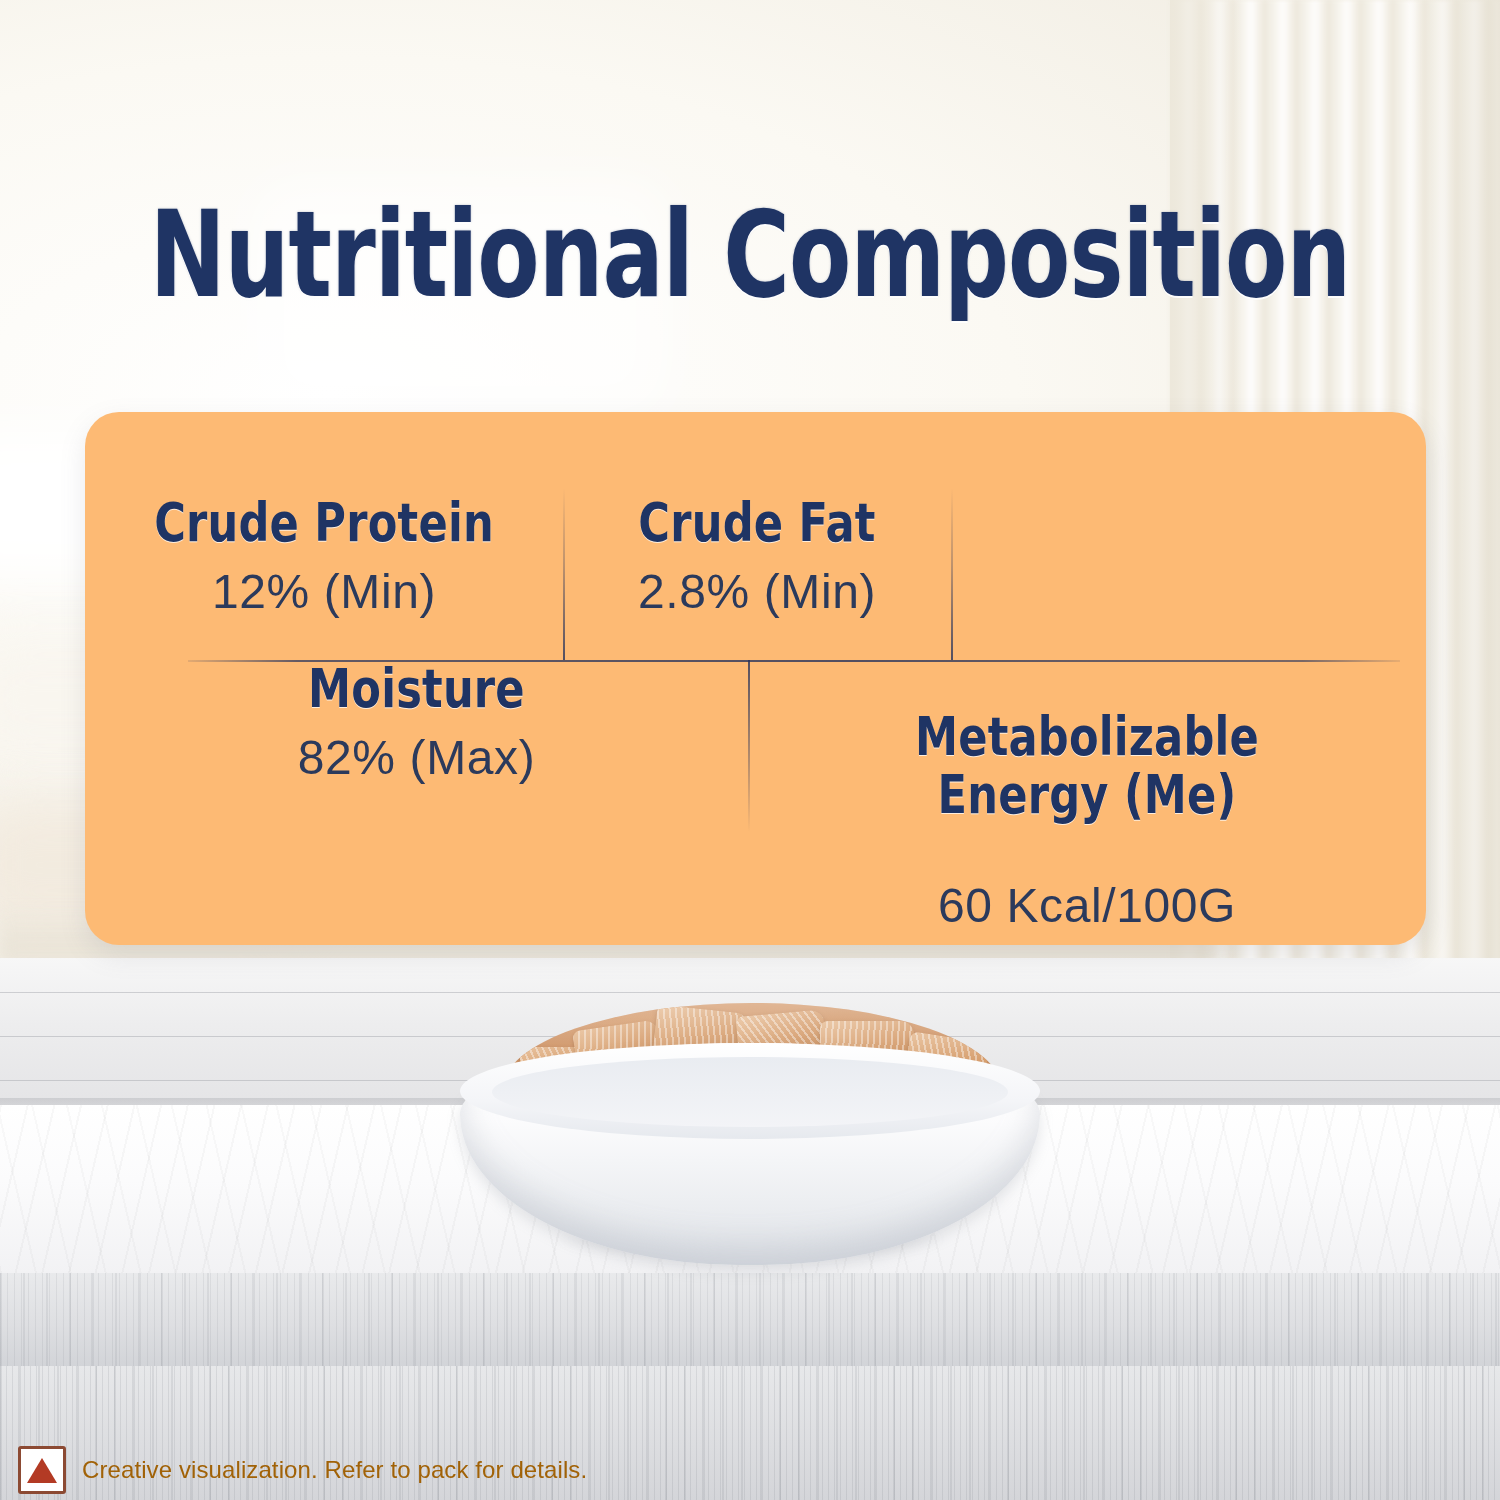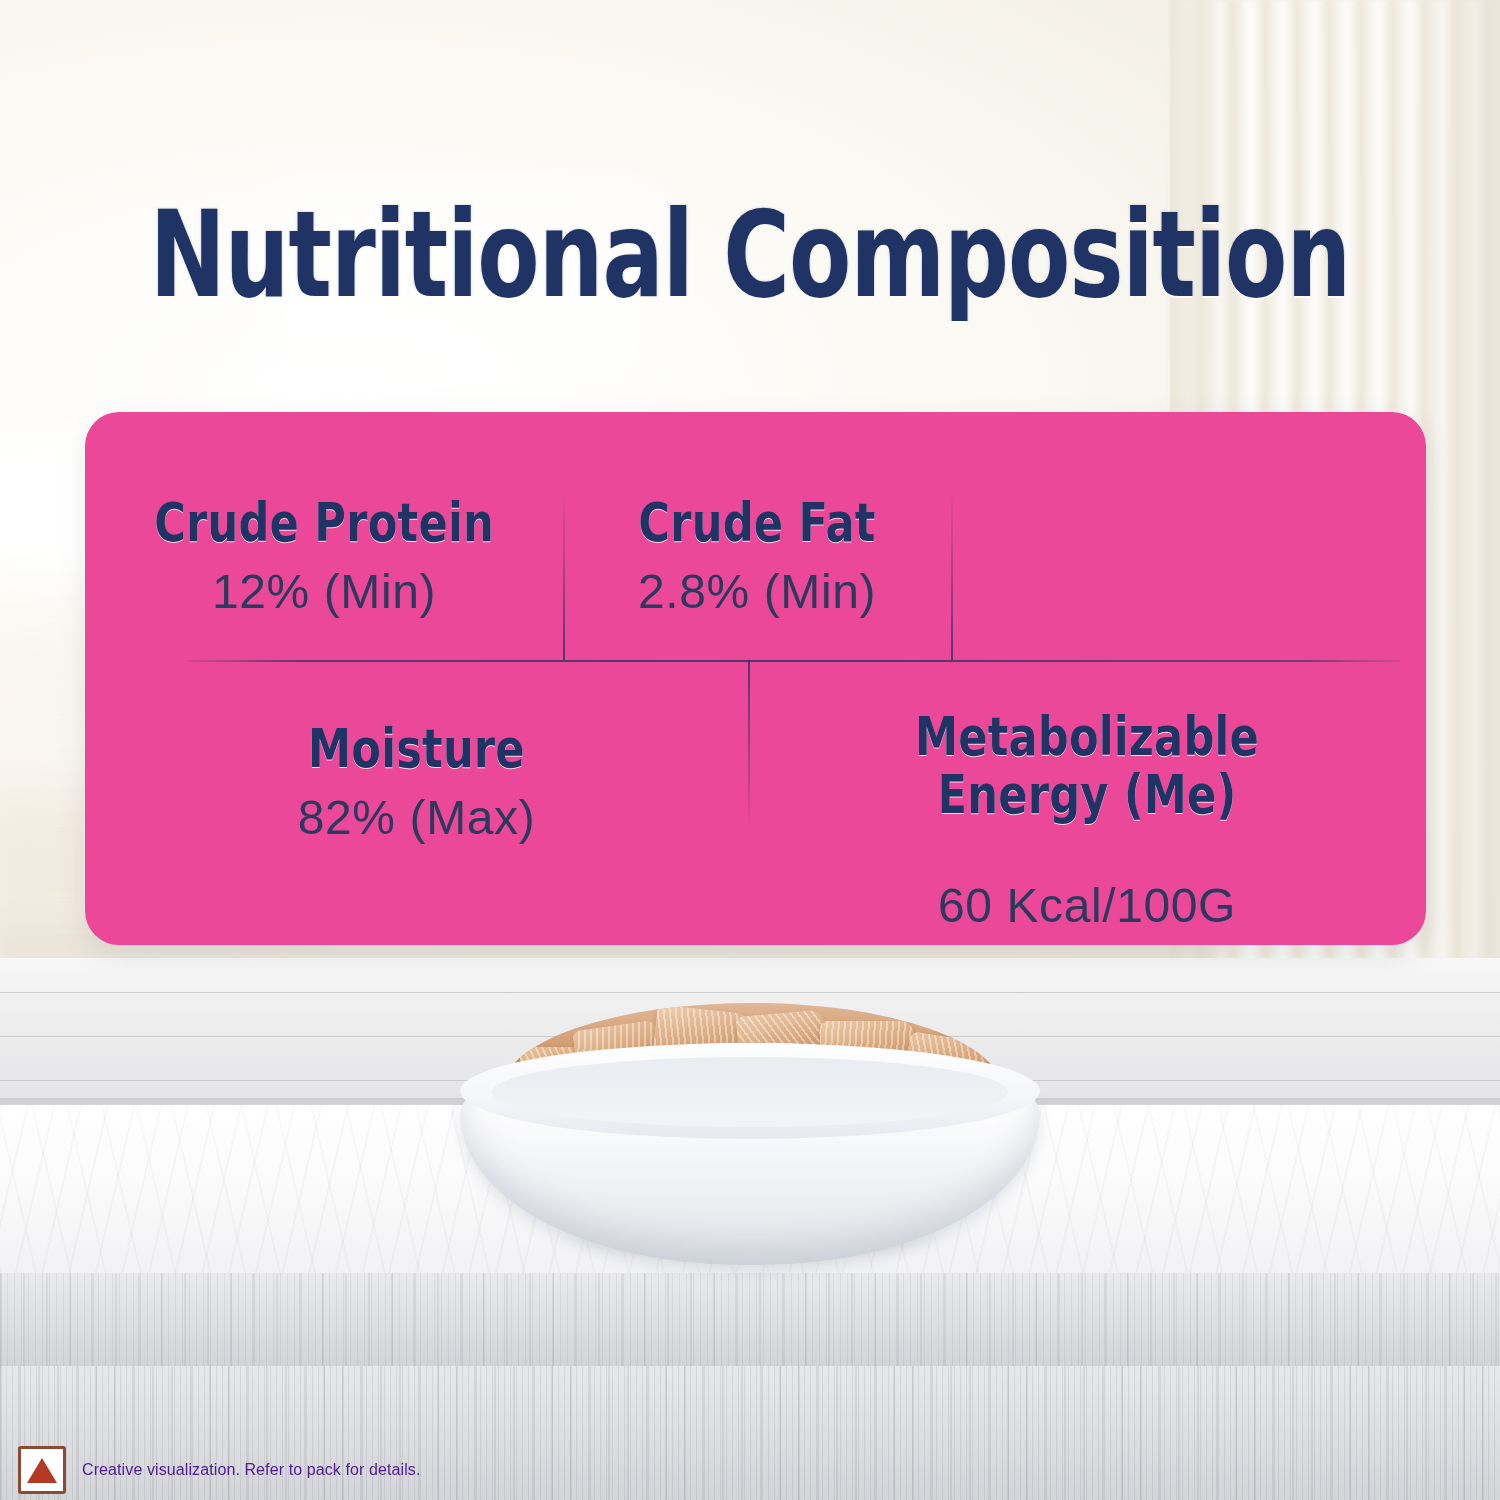--- a/index.html
+++ b/index.html
@@ -144,33 +144,33 @@
     letter-spacing:-1px;
     color:#1f3464;
     transform:scaleY(1.14) scaleX(.97);
     transform-origin:center top;
     text-shadow:0 2px 0 rgba(255,255,255,.9), 0 0 2px rgba(31,52,100,.35);
   }
 
   
   .card {
     position:absolute; left:85px; top:412px; width:1341px; height:533px;
-    background:#ec4899;
+    background:#fdba74;
     border-radius:34px;
     box-shadow:0 10px 26px rgba(120,120,130,.16);
     overflow:hidden;
   }
   .grid-top { position:absolute; left:0; top:0; width:1341px; height:248px; display:flex; }
   .grid-bot { position:absolute; left:0; top:248px; width:1341px; height:285px; display:flex; }
 
   .cell { display:flex; flex-direction:column; align-items:center; justify-content:flex-start; }
   .grid-top .c1 { width:478px; padding-top:82px; }
   .grid-top .c2 { width:388px; padding-top:82px; }
   .grid-top .c3 { width:475px; padding-top:82px; }
-  .grid-bot .c4 { width:663px; padding-top:60px; }
+  .grid-bot .c4 { width:663px; }
   .grid-bot .c5 { width:678px; padding-top:48px;gap:44px; }
 
   .label {
     font-family:"DejaVu Sans Condensed","Liberation Sans Narrow","Liberation Sans", sans-serif;
     font-weight:700;
     font-size:48px;
     line-height:1.08;
     letter-spacing:.2px;
     color:#1f3464;
     transform:scaleY(1.12);
@@ -212,21 +212,21 @@
     display:flex; align-items:center; justify-content:center;
   }
   .warn-tri {
     width:0; height:0;
     border-left:15px solid transparent;
     border-right:15px solid transparent;
     border-bottom:25px solid #b33a24;
   }
   .footer-text {
     font-family:"Liberation Sans", sans-serif;
-    font-size:16px; color:#4c1d95; letter-spacing:.1px;
+    font-size:24px; color:#a16207; letter-spacing:.1px;
   }
 </style>
 </head>
 <body>
 
 <div id="scene">
   <div class="wall"></div>
   <div class="blob b4"></div>
   <div class="blob b1"></div>
   <div class="blob b2"></div>

